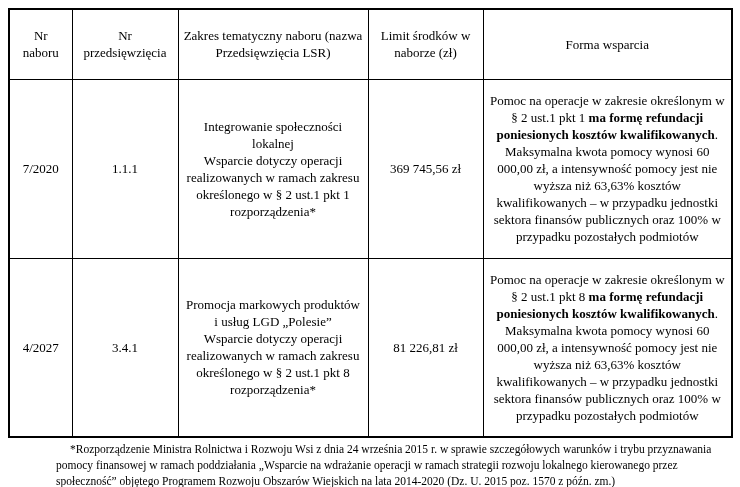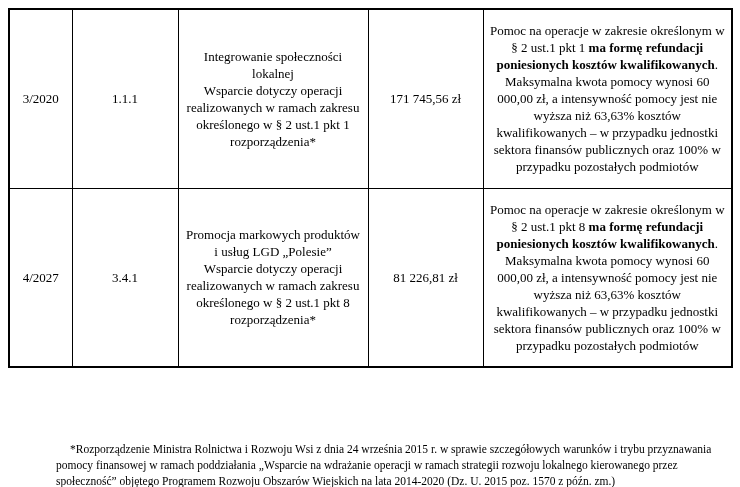--- a/index.html
+++ b/index.html
@@ -61,29 +61,36 @@
 
   <table class="naboru">
     <colgroup>
       <col style="width:63px">
       <col style="width:106px">
       <col style="width:190px">
       <col style="width:115px">
       <col style="width:249px">
     </colgroup>
     <tbody>
+      <tr class="header-row">
+        <th>Nr naboru</th>
+        <th>Nr przedsięwzięcia</th>
+        <th>Zakres tematyczny naboru (nazwa Przedsięwzięcia LSR)</th>
+        <th>Limit środków w naborze (zł)</th>
+        <th>Forma wsparcia</th>
+      </tr>
 
       <tr class="data-row">
-        <td>3/2020</td>
+        <td>7/2020</td>
         <td>1.1.1</td>
         <td>
           <span class="cell-title">Integrowanie społeczności lokalnej</span>
           <span>Wsparcie dotyczy operacji realizowanych w ramach zakresu określonego w § 2 ust.1 pkt 1 rozporządzenia*</span>
         </td>
-        <td>171 745,56 zł</td>
+        <td>369 745,56 zł</td>
         <td><span>Pomoc na operacje w zakresie określonym w § 2 ust.1 pkt 1 </span><span class="bold-inline">ma formę refundacji poniesionych kosztów kwalifikowanych</span><span>. Maksymalna kwota pomocy wynosi 60 000,00 zł, a intensywność pomocy jest nie wyższa niż 63,63% kosztów kwalifikowanych – w przypadku jednostki sektora finansów publicznych oraz 100% w przypadku pozostałych podmiotów</span></td>
       </tr>
 
       <tr class="data-row">
         <td>4/2027</td>
         <td>3.4.1</td>
         <td>
           <span class="cell-title">Promocja markowych produktów i usług LGD „Polesie”</span>
           <span>Wsparcie dotyczy operacji realizowanych w ramach zakresu określonego w § 2 ust.1 pkt 8 rozporządzenia*</span>
         </td>

